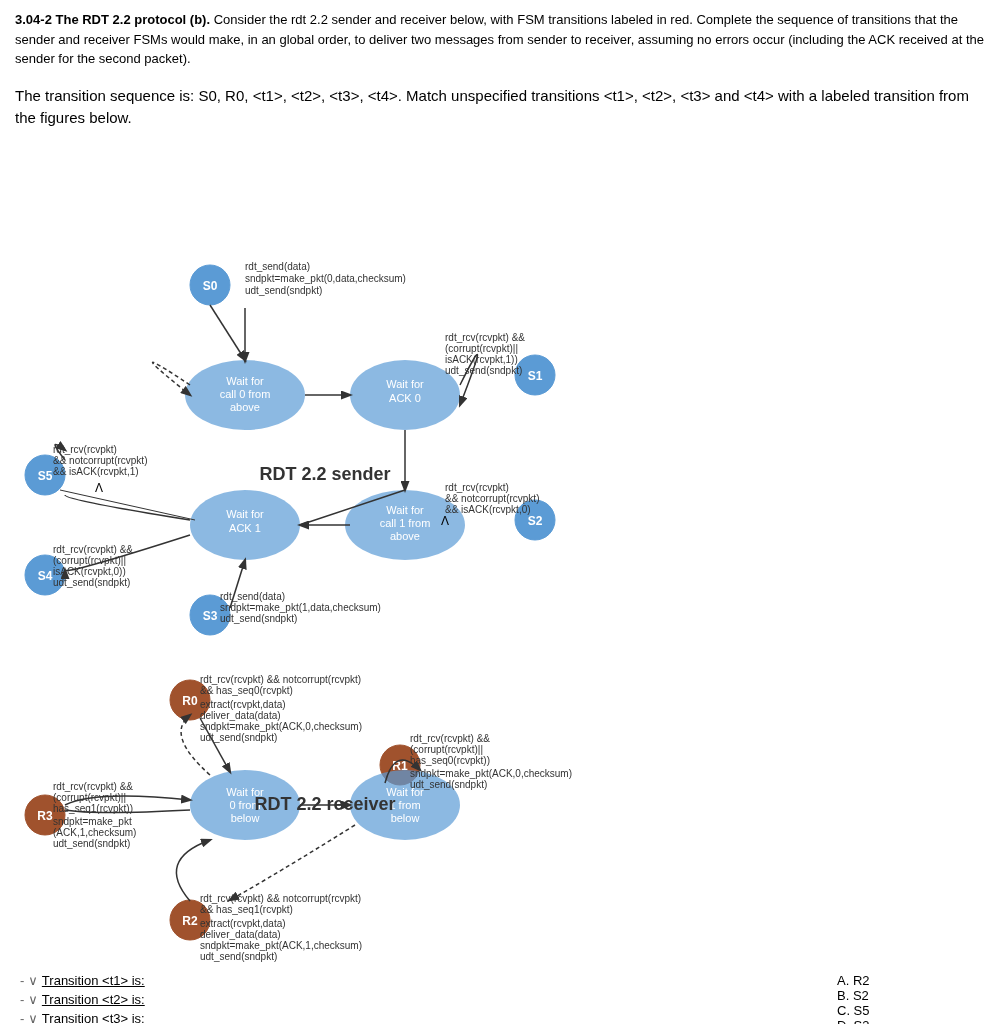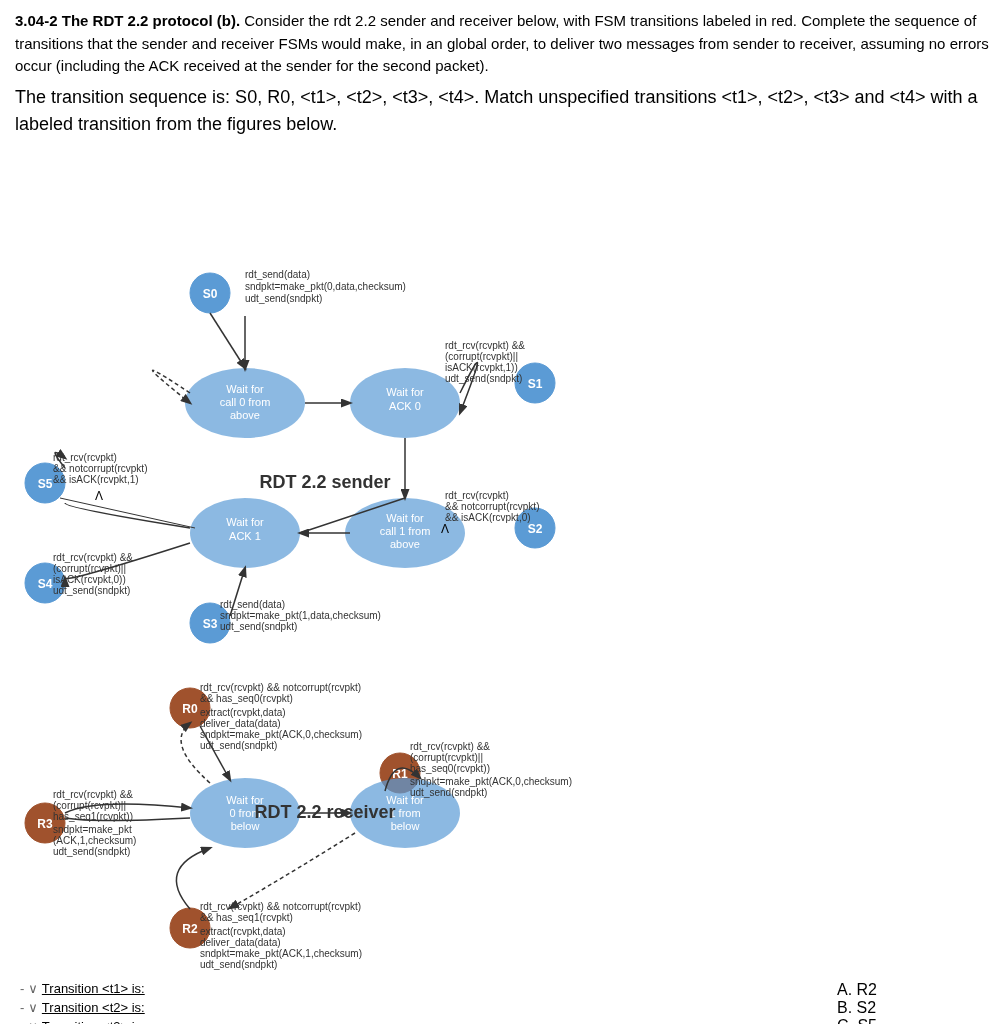--- a/index.html
+++ b/index.html
@@ -11,31 +11,31 @@
       width: 1007px;
       min-height: 1024px;
       overflow-x: hidden;
     }
 
     .page-container {
       padding: 10px 15px;
     }
 
     .question-text {
-      font-size: 15px;
+      font-size: 13px;
       line-height: 1.5;
-      margin-bottom: 6px;
+      margin-bottom: 16px;
     }
 
     .question-text strong {
       font-weight: bold;
     }
 
     .transition-text {
-      font-size: 18px;
+      font-size: 15px;
       line-height: 1.5;
       margin-bottom: 15px;
     }
 
     .diagram-svg-wrapper {
       width: 100%;
       display: flex;
       justify-content: center;
     }
 
@@ -56,21 +56,21 @@
       cursor: pointer;
       color: #666;
     }
 
     .answer-row .transition-label {
       flex: 1;
       text-decoration: underline;
     }
 
     .answer-choice {
-      font-size: 16px;
+      font-size: 13px;
     }
 
     .bottom-section {
       display: flex;
       align-items: flex-start;
       padding: 8px 5px;
       gap: 20px;
     }
 
     .transitions-list {

